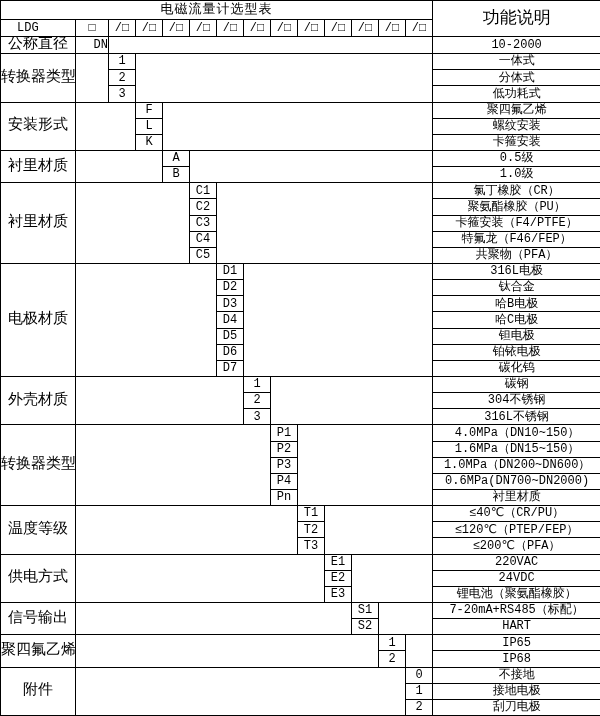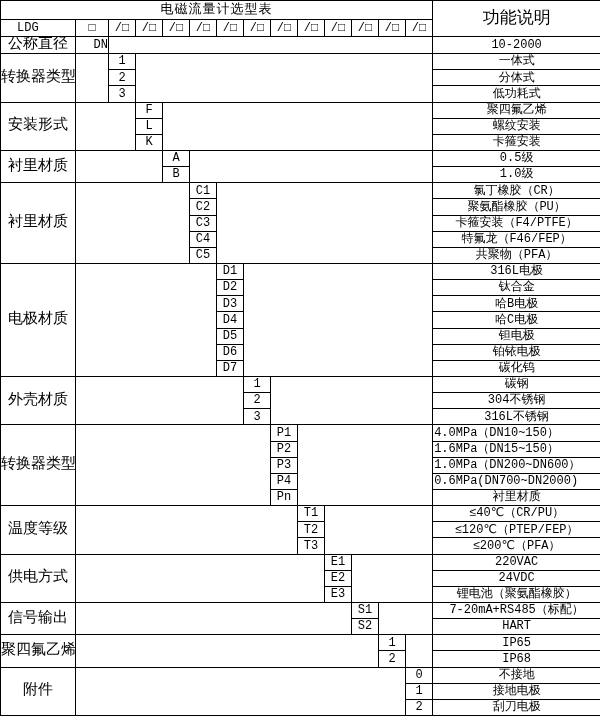--- a/index.html
+++ b/index.html
@@ -21,21 +21,21 @@
     white-space:nowrap;
   }
   tr{height:16px;}
   tr.hdr{height:19px;}
   tr.ldg{height:17px;}
   td.title-cell{font-size:13px;letter-spacing:1px;}
   td.fn-header{font-size:17px;}
   td.label-cell{font-size:15px;}
   td.model-cell{text-align:left;padding-left:16px;}
   td.code-left{text-align:right;padding-left:2px;}
-  td.desc-left{text-align:left;padding-left:1px;}
+  td.desc-left{text-align:center;padding-left:1px;}
   td.box-cell{font-size:12px;}
 </style>
 </head>
 <body>
 
 <table class="sel">
   <colgroup>
     <col style="width:75px">
     <col style="width:33px">
     <col style="width:27px">

